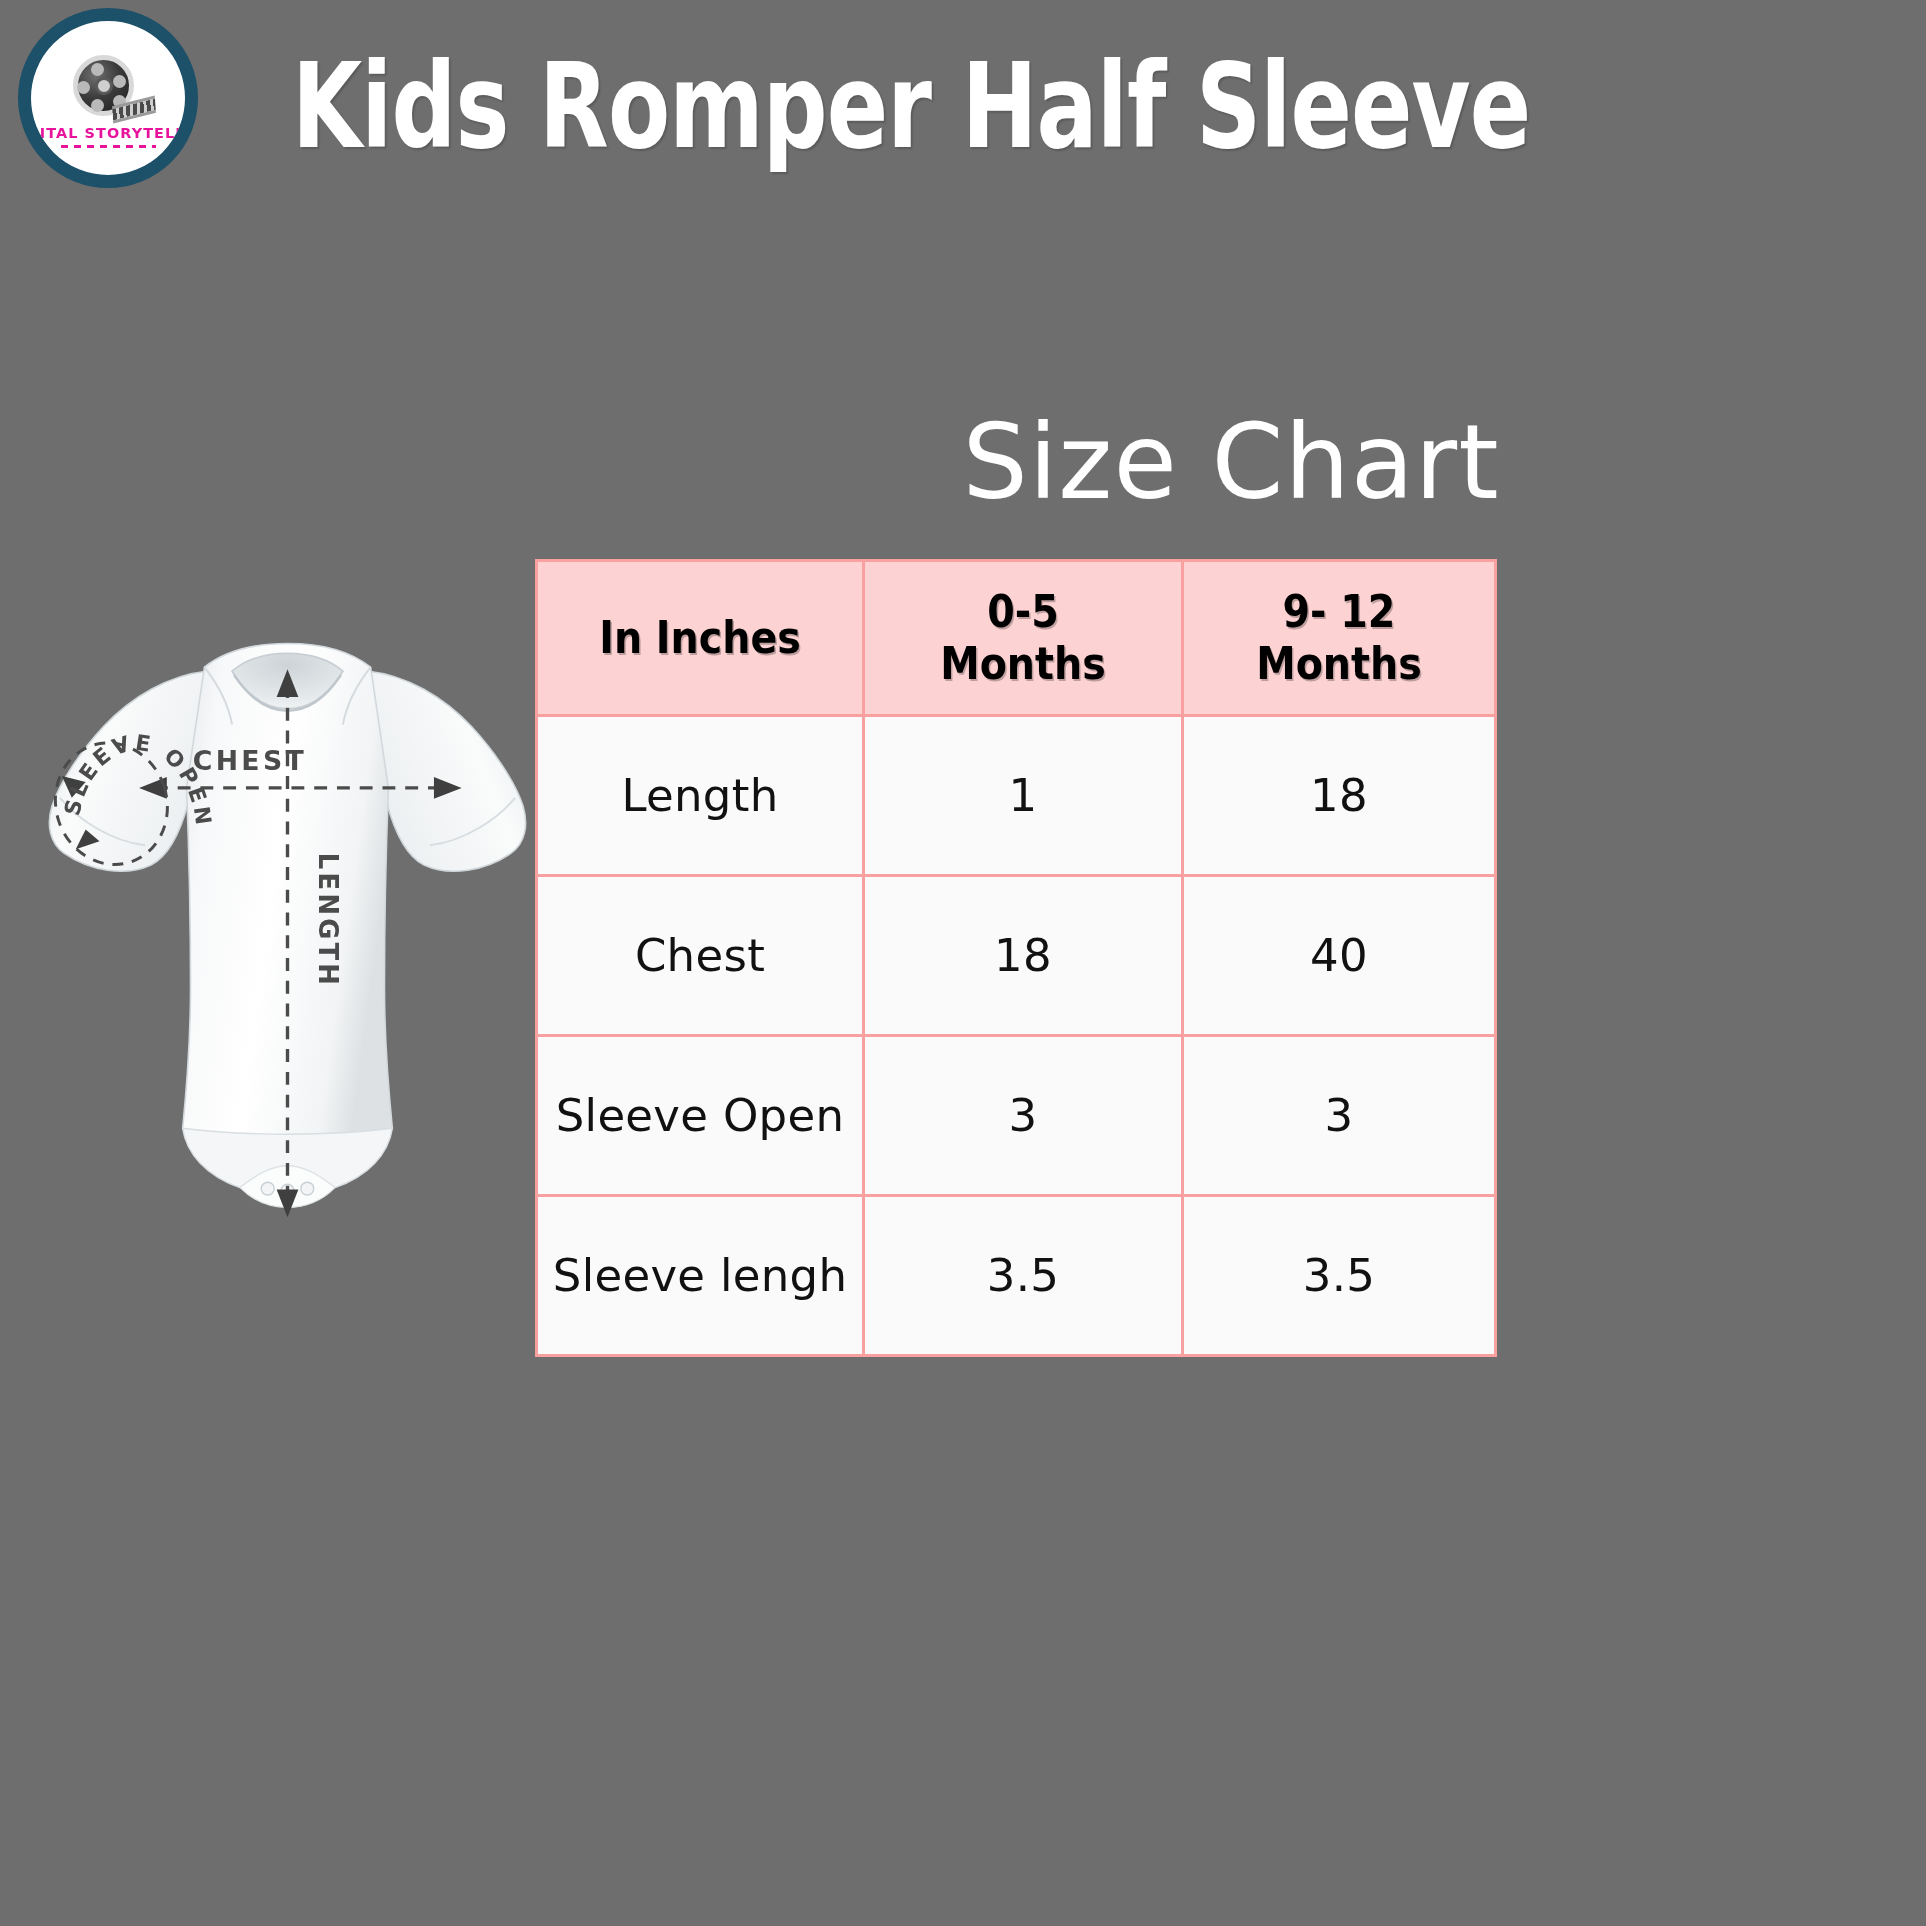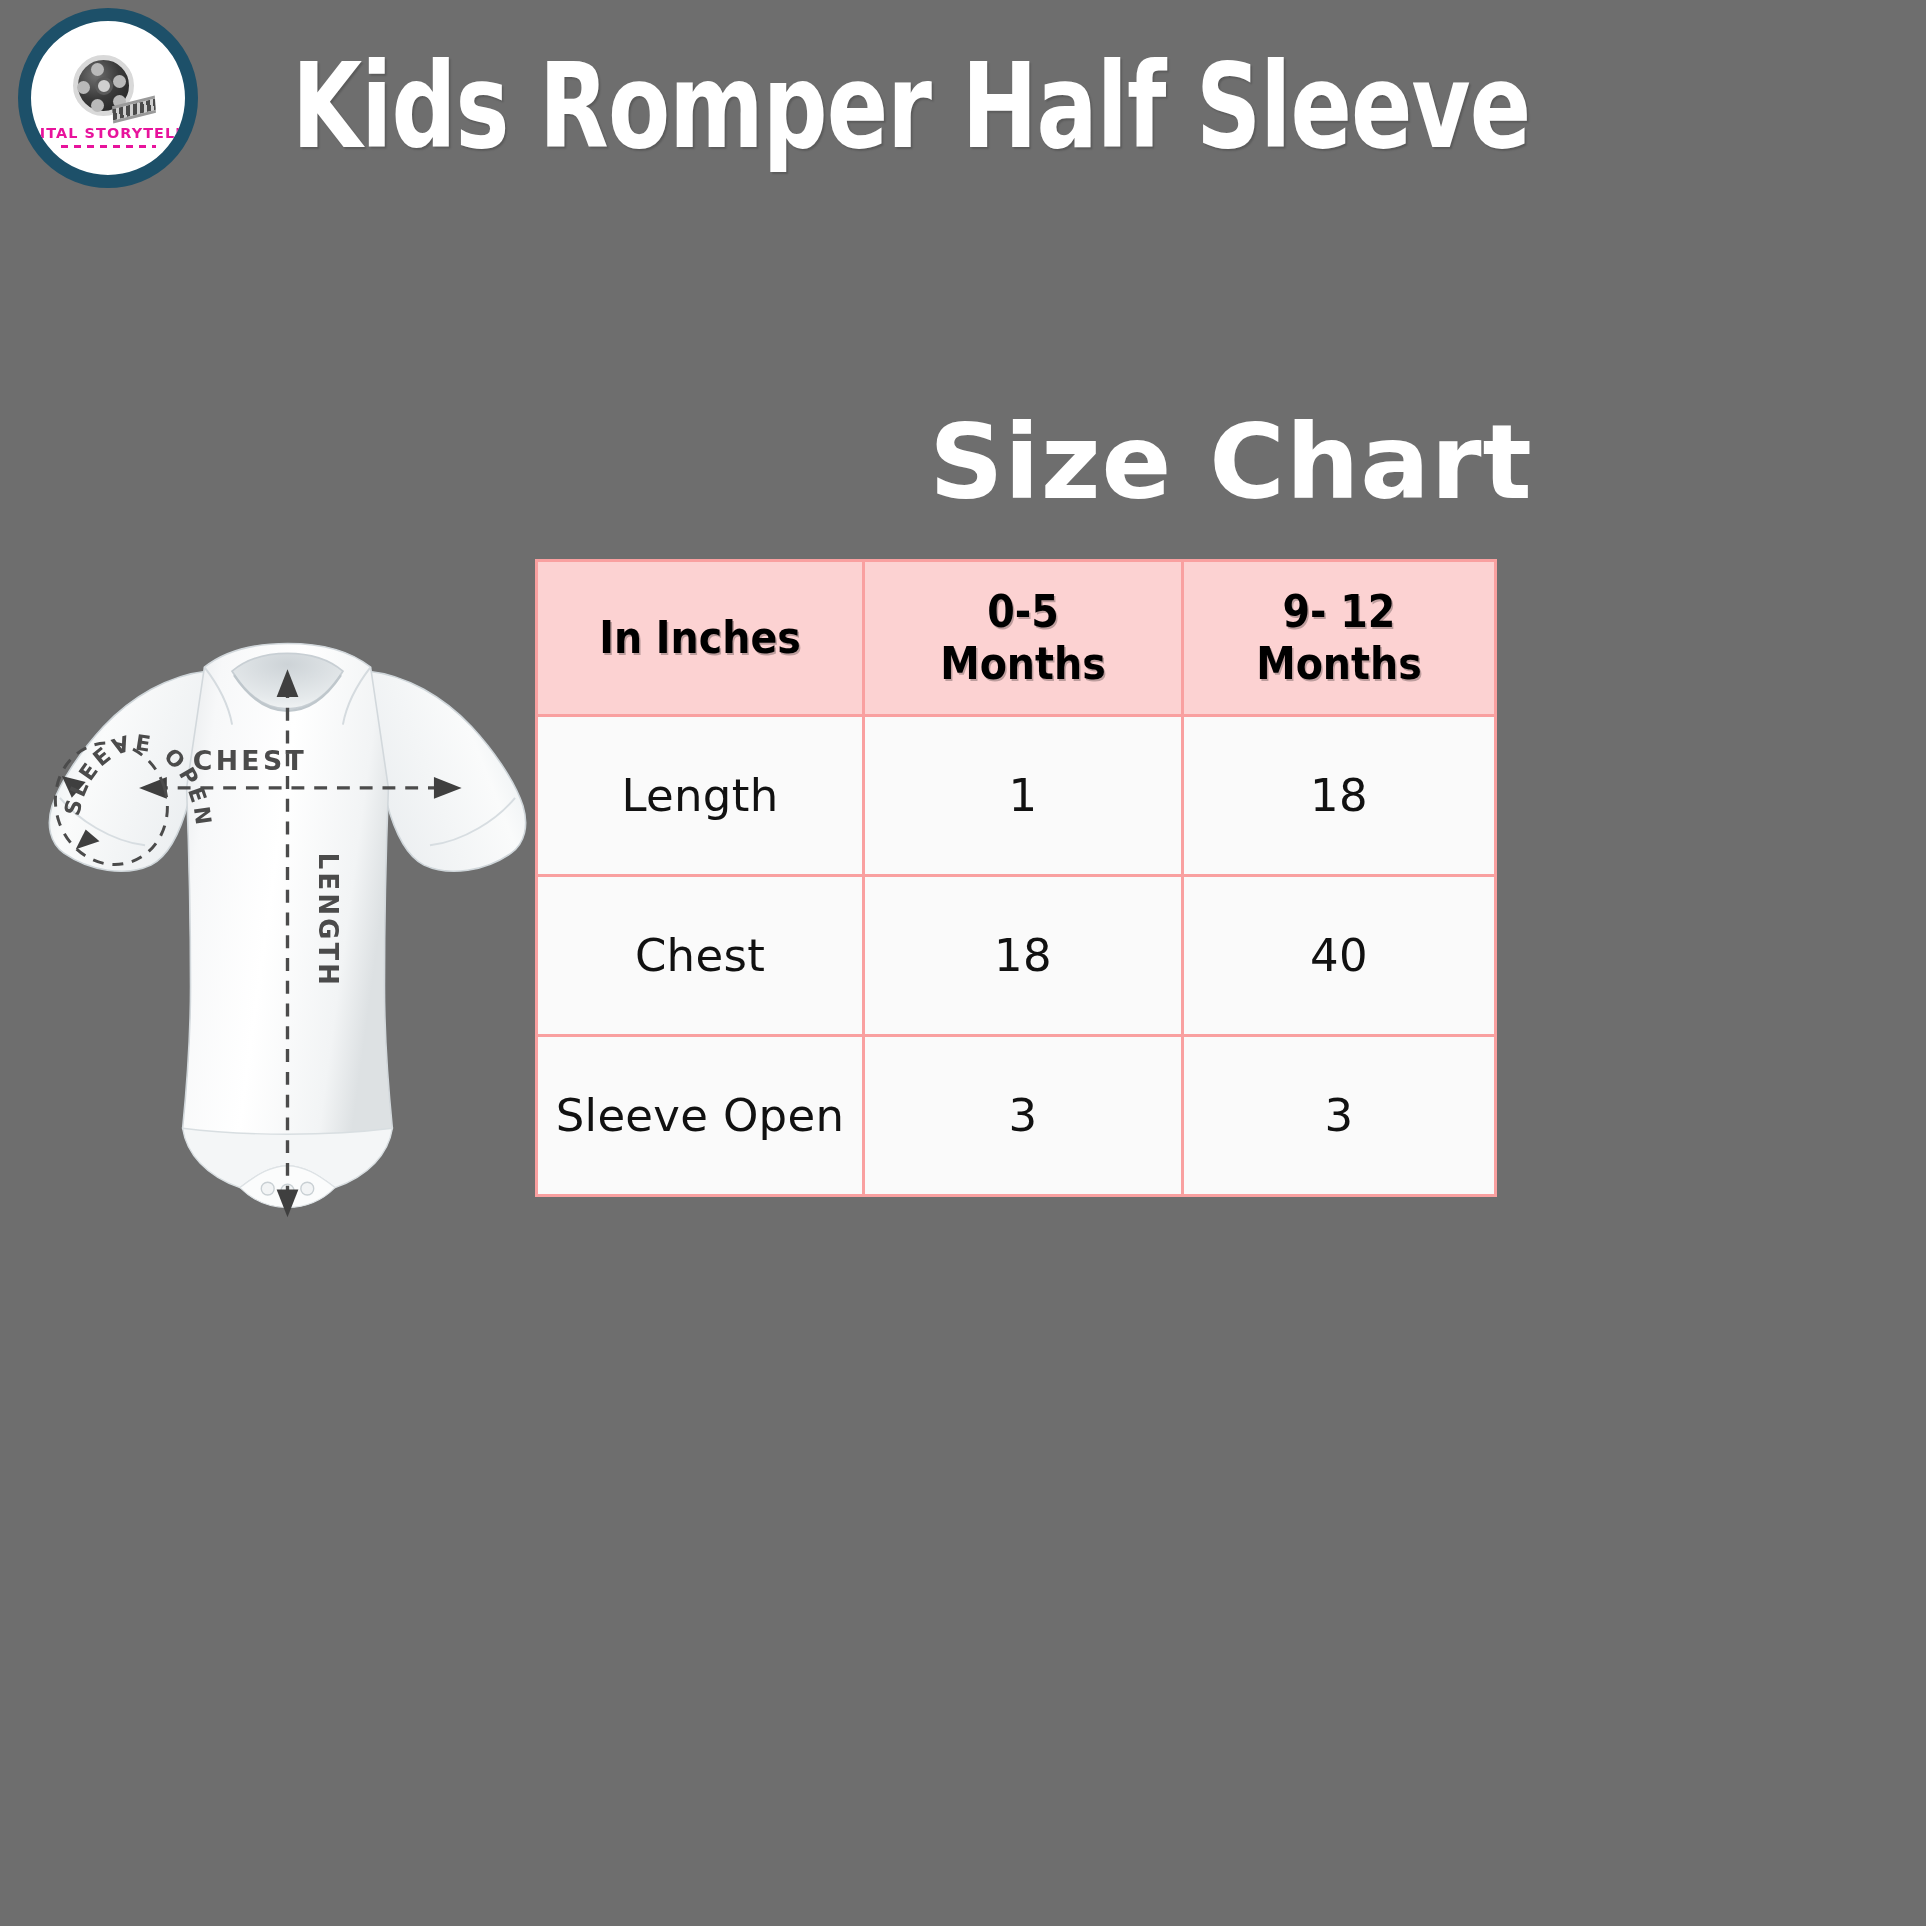--- a/index.html
+++ b/index.html
@@ -108,21 +108,21 @@
   }
   #size-chart-title {
     position: absolute;
     left: 0;
     top: 411px;
     width: 1927px;
     text-align: center;
     padding-left: 535px;
     box-sizing: border-box;
     font-family: "DejaVu Sans", sans-serif;
-    font-weight: 700;
+    font-weight: 400;
     font-size: 103px;
     line-height: 1.0;
     color: #ffffff;
     letter-spacing: 1px;
   }
 
   
   #garment-area {
     position: absolute;
     left: 20px;
@@ -330,16 +330,21 @@
       <tr>
         <td>Chest</td>
         <td>18</td>
         <td>40</td>
       </tr>
       <tr>
         <td>Sleeve Open</td>
         <td>3</td>
         <td>3</td>
       </tr>
+      <tr>
+        <td>Sleeve lengh</td>
+        <td>3.5</td>
+        <td>3.5</td>
+      </tr>
     </tbody>
   </table>
 </div>
 
 
 </body></html>

